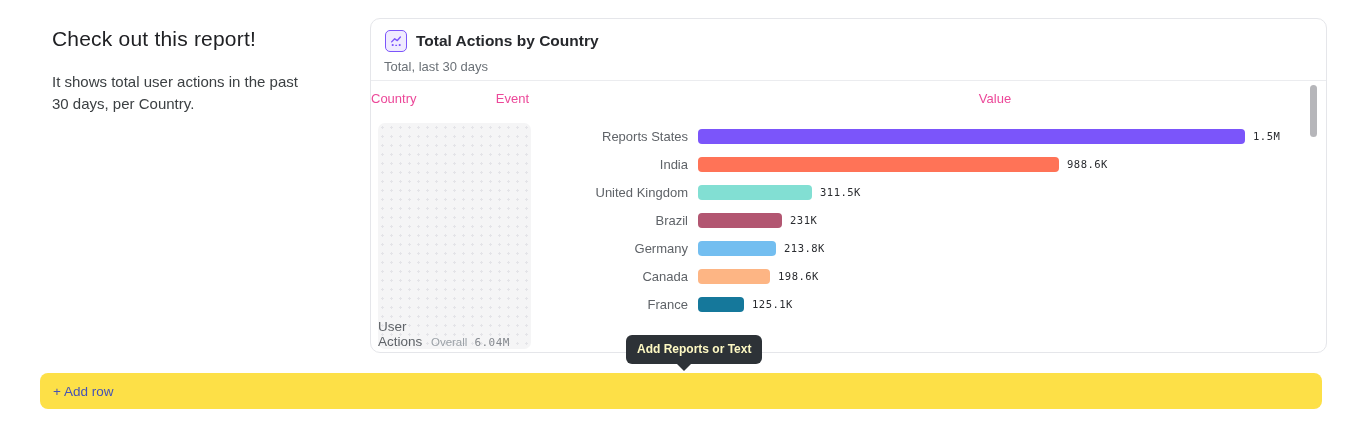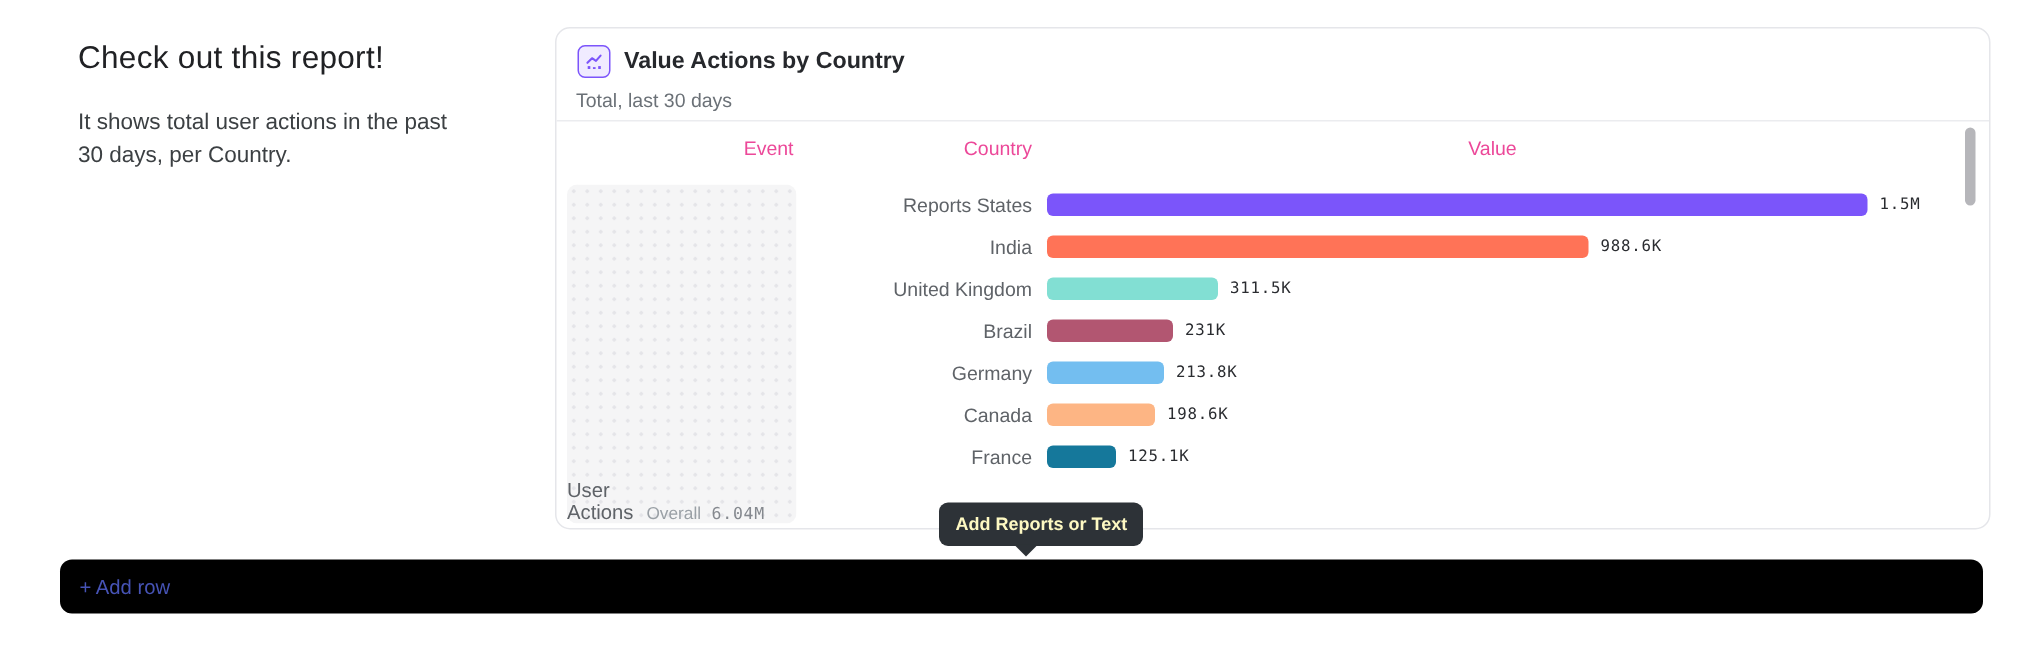--- a/index.html
+++ b/index.html
@@ -19,21 +19,21 @@
                  border:1px solid #7c55fb; border-radius:5px; background:#f0ebff;
                  display:flex; align-items:center; justify-content:center; }
   .card-title { position:absolute; left:45px; top:13px; font-size:15.5px;
                 font-weight:bold; color:#26282c; }
   .card-subtitle { position:absolute; left:13px; top:40px; font-size:13px; color:#6b7177; }
 
   
   .chart-area { position:relative; height:271px; overflow:hidden; }
   .col-header { position:absolute; top:10px; font-size:13px; color:#ec4899; }
   .col-event   { left:0;   width:158px; text-align:right; }
-  .col-country { left:0;   width:317px; text-align:right; }
+  .col-country { left:0;   width:317px; }
   .col-value   { left:574px; width:100px; text-align:center; }
 
   .event-panel { position:absolute; left:7px; top:42px; width:153px; height:226px;
                  background-color:#f5f5f6; border-radius:7px;
                  background-image:radial-gradient(#e4e4e8 1px, transparent 1.2px);
                  background-size:9px 9px;
                  display:flex; flex-direction:row; align-items:flex-end;
                  padding:17px 21px 0 0; }
   .event-name { font-size:13.5px; color:#5f6368; }
   .event-overall { margin-top:6px; font-size:11.5px; color:#9aa0a6;
@@ -56,21 +56,21 @@
   
   .tooltip { position:absolute; left:626px; top:335px; z-index:5;
              background:#2d3237; color:#fef9c3; font-size:12px; font-weight:600;
              padding:7px 11px 8px; border-radius:6px; white-space:nowrap; }
   .tooltip-caret { position:absolute; left:50px; bottom:-7px; width:0; height:0;
                    border-left:8px solid transparent; border-right:8px solid transparent;
                    border-top:8px solid #2d3237; }
 
   
   .add-row-bar { position:absolute; left:40px; top:373px; width:1282px; height:36px;
-                 background:#000000; border-radius:8px; display:flex; align-items:center;
+                 background:#fde047; border-radius:8px; display:flex; align-items:center;
                  padding-left:13px; cursor:pointer; }
   .add-row-label { font-size:13.5px; font-weight:500; color:#4653b5; }
 </style>
 </head>
 <body>
 
 <div class="intro">
   <h1>Check out this report!</h1>
   <p>It shows total user actions in the past 30 days, per Country.</p>
 </div>
@@ -78,21 +78,21 @@
 <div class="card">
   <div class="card-header">
     <span class="report-icon">
       <svg width="14" height="14" viewBox="0 0 16 16">
         <polyline points="3,9 6.5,5.5 9.5,7.5 13,3.5" fill="none" stroke="#7c55fb" stroke-width="1.6" stroke-linecap="round" stroke-linejoin="round"></polyline>
         <rect x="3.2" y="11.5" width="2" height="2.2" fill="#7c55fb"></rect>
         <rect x="7.2" y="12.3" width="2" height="1.4" fill="#7c55fb"></rect>
         <rect x="11.2" y="11.5" width="2" height="2.2" fill="#7c55fb"></rect>
       </svg>
     </span>
-    <span class="card-title">Value Actions by Country</span>
+    <span class="card-title">Total Actions by Country</span>
     <span class="card-subtitle">Total, last 30 days</span>
   </div>
 
   <div class="chart-area">
     <div class="col-header col-event">Event</div>
     <div class="col-header col-country">Country</div>
     <div class="col-header col-value">Value</div>
 
     <div class="event-panel">
       <span class="event-name">User Actions</span>

